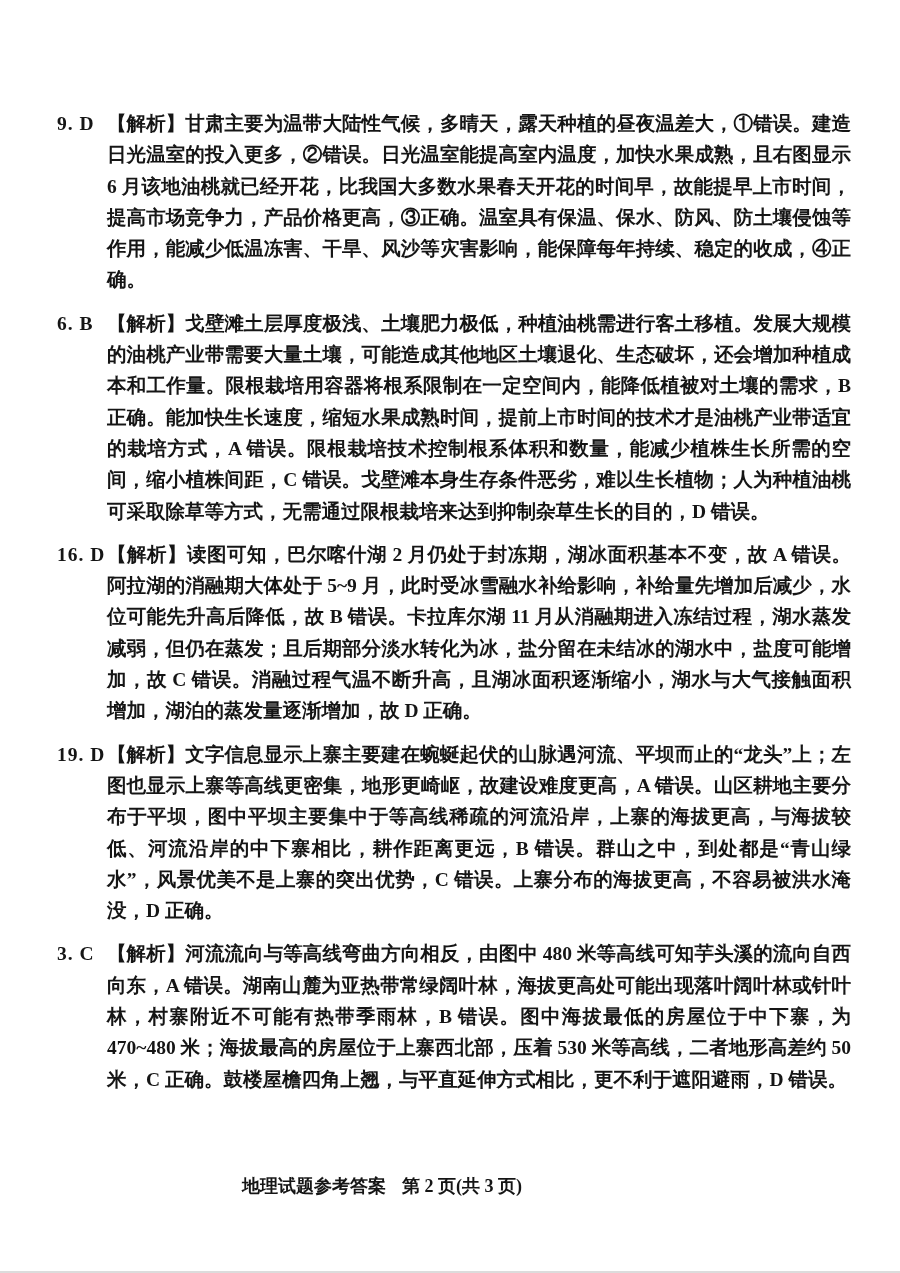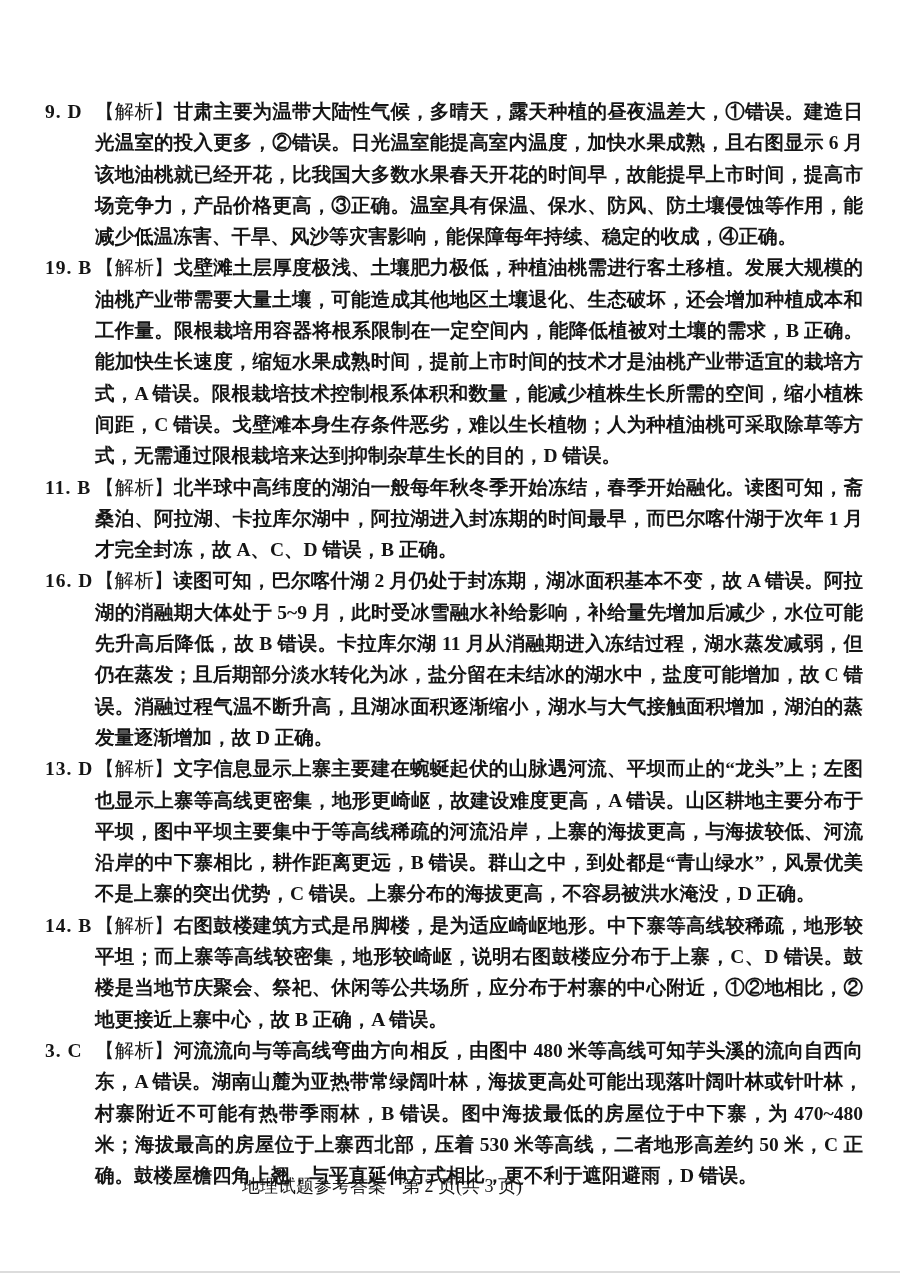--- a/index.html
+++ b/index.html
@@ -25,44 +25,44 @@
     top: 96px;
     left: 45px;
     width: 818px;
   }
   .answer-item {
     display: flex;
     align-items: flex-start;
     font-size: 19.5px;
     line-height: 31.3px;
     font-weight: 600;
-    margin: 0;
+    margin: 12px;
   }
   .answer-item .num {
     flex: 0 0 50px;
     letter-spacing: 1px;
     white-space: nowrap;
     font-weight: 700;
   }
   .answer-item .body {
     flex: 1 1 auto;
     text-align: justify;
     text-justify: inter-ideograph;
   }
   .answer-item .tag {
-    font-weight: 400;
+    font-weight: 700;
   }
   .footer {
     position: absolute;
     top: 1172px;
     left: 0;
     width: 764px;
     text-align: center;
     font-size: 18px;
-    font-weight: 400;
+    font-weight: 700;
     line-height: 28px;
   }
   .footer .pg {
     margin-left: 16px;
   }
   .scan-edge {
     position: absolute;
     bottom: 0;
     left: 0;
     width: 900px;
@@ -76,43 +76,35 @@
 <div class="page">
 
   <div class="content">
 
     <div class="answer-item">
       <span class="num">9. D</span>
       <div class="body"><span class="tag">【解析】</span><span>甘肃主要为温带大陆性气候，多晴天，露天种植的昼夜温差大，①错误。建造日光温室的投入更多，②错误。日光温室能提高室内温度，加快水果成熟，且右图显示 6 月该地油桃就已经开花，比我国大多数水果春天开花的时间早，故能提早上市时间，提高市场竞争力，产品价格更高，③正确。温室具有保温、保水、防风、防土壤侵蚀等作用，能减少低温冻害、干旱、风沙等灾害影响，能保障每年持续、稳定的收成，④正确。</span></div>
     </div>
 
     <div class="answer-item">
-      <span class="num">19. B</span>
+      <span class="num">6. B</span>
       <div class="body"><span class="tag">【解析】</span><span>戈壁滩土层厚度极浅、土壤肥力极低，种植油桃需进行客土移植。发展大规模的油桃产业带需要大量土壤，可能造成其他地区土壤退化、生态破坏，还会增加种植成本和工作量。限根栽培用容器将根系限制在一定空间内，能降低植被对土壤的需求，B 正确。能加快生长速度，缩短水果成熟时间，提前上市时间的技术才是油桃产业带适宜的栽培方式，A 错误。限根栽培技术控制根系体积和数量，能减少植株生长所需的空间，缩小植株间距，C 错误。戈壁滩本身生存条件恶劣，难以生长植物；人为种植油桃可采取除草等方式，无需通过限根栽培来达到抑制杂草生长的目的，D 错误。</span></div>
     </div>
 
-    <div class="answer-item">
-      <span class="num">11. B</span>
-      <div class="body"><span class="tag">【解析】</span><span>北半球中高纬度的湖泊一般每年秋冬季开始冻结，春季开始融化。读图可知，斋桑泊、阿拉湖、卡拉库尔湖中，阿拉湖进入封冻期的时间最早，而巴尔喀什湖于次年 1 月才完全封冻，故 A、C、D 错误，B 正确。</span></div>
-    </div>
 
     <div class="answer-item">
       <span class="num">16. D</span>
       <div class="body"><span class="tag">【解析】</span><span>读图可知，巴尔喀什湖 2 月仍处于封冻期，湖冰面积基本不变，故 A 错误。阿拉湖的消融期大体处于 5~9 月，此时受冰雪融水补给影响，补给量先增加后减少，水位可能先升高后降低，故 B 错误。卡拉库尔湖 11 月从消融期进入冻结过程，湖水蒸发减弱，但仍在蒸发；且后期部分淡水转化为冰，盐分留在未结冰的湖水中，盐度可能增加，故 C 错误。消融过程气温不断升高，且湖冰面积逐渐缩小，湖水与大气接触面积增加，湖泊的蒸发量逐渐增加，故 D 正确。</span></div>
     </div>
 
     <div class="answer-item">
-      <span class="num">13. D</span>
+      <span class="num">19. D</span>
       <div class="body"><span class="tag">【解析】</span><span>文字信息显示上寨主要建在蜿蜒起伏的山脉遇河流、平坝而止的“龙头”上；左图也显示上寨等高线更密集，地形更崎岖，故建设难度更高，A 错误。山区耕地主要分布于平坝，图中平坝主要集中于等高线稀疏的河流沿岸，上寨的海拔更高，与海拔较低、河流沿岸的中下寨相比，耕作距离更远，B 错误。群山之中，到处都是“青山绿水”，风景优美不是上寨的突出优势，C 错误。上寨分布的海拔更高，不容易被洪水淹没，D 正确。</span></div>
     </div>
 
-    <div class="answer-item">
-      <span class="num">14. B</span>
-      <div class="body"><span class="tag">【解析】</span><span>右图鼓楼建筑方式是吊脚楼，是为适应崎岖地形。中下寨等高线较稀疏，地形较平坦；而上寨等高线较密集，地形较崎岖，说明右图鼓楼应分布于上寨，C、D 错误。鼓楼是当地节庆聚会、祭祀、休闲等公共场所，应分布于村寨的中心附近，①②地相比，②地更接近上寨中心，故 B 正确，A 错误。</span></div>
-    </div>
 
     <div class="answer-item">
       <span class="num">3. C</span>
       <div class="body"><span class="tag">【解析】</span><span>河流流向与等高线弯曲方向相反，由图中 480 米等高线可知芋头溪的流向自西向东，A 错误。湖南山麓为亚热带常绿阔叶林，海拔更高处可能出现落叶阔叶林或针叶林，村寨附近不可能有热带季雨林，B 错误。图中海拔最低的房屋位于中下寨，为 470~480 米；海拔最高的房屋位于上寨西北部，压着 530 米等高线，二者地形高差约 50 米，C 正确。鼓楼屋檐四角上翘，与平直延伸方式相比，更不利于遮阳避雨，D 错误。</span></div>
     </div>
 
   </div>
 
   <div class="footer">
     <span>地理试题参考答案</span><span class="pg">第 2 页(共 3 页)</span>

